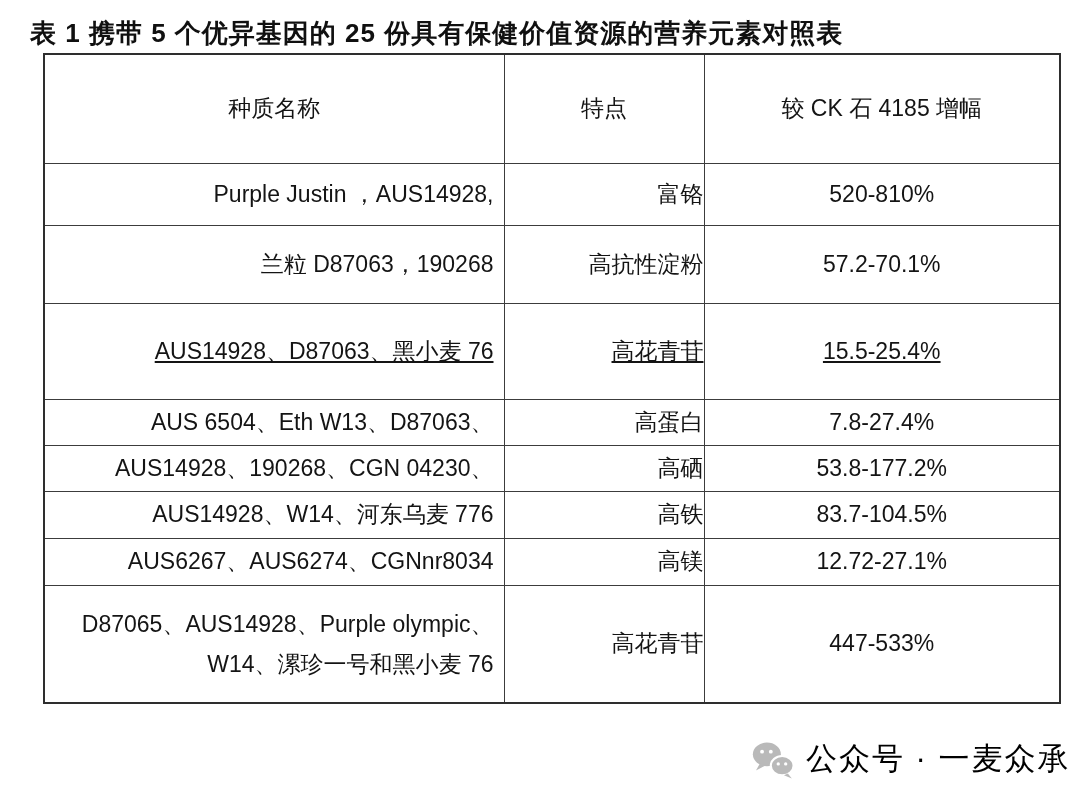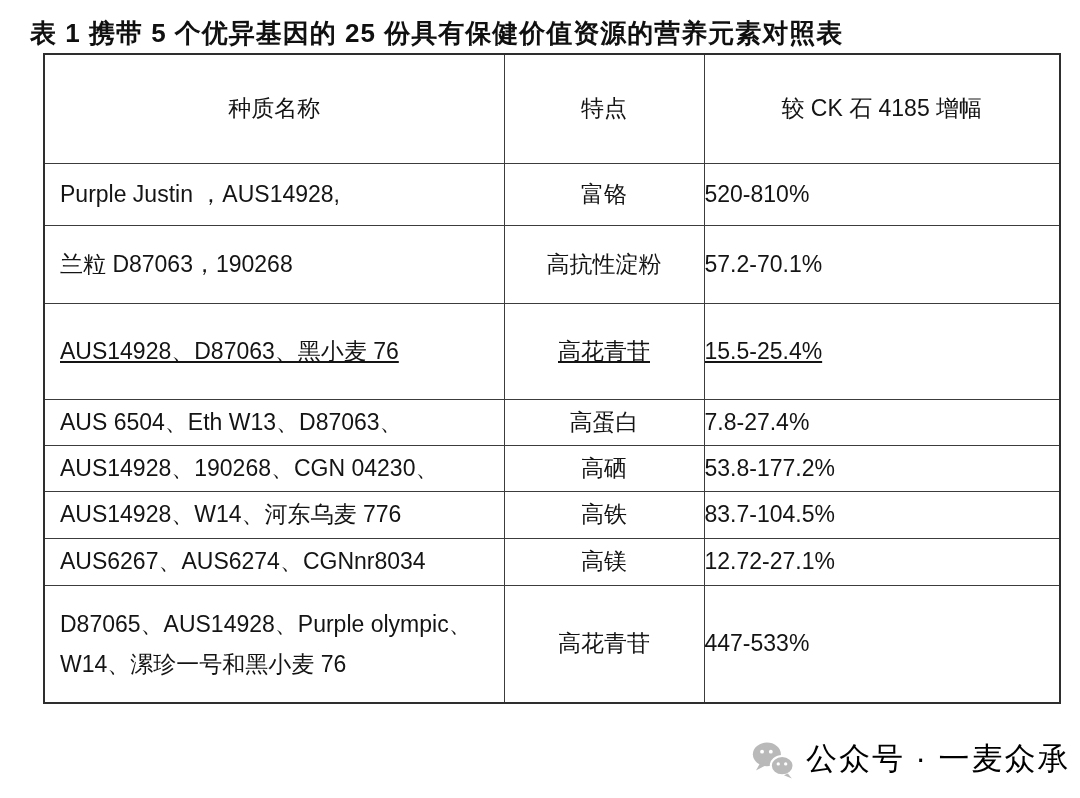--- a/index.html
+++ b/index.html
@@ -38,23 +38,23 @@
     font-weight: 400;
     color: #141414;
     vertical-align: middle;
     overflow: hidden;
   }
   .col-name  { width: 460px; }
   .col-trait { width: 200px; }
   .col-inc   { width: 356px; }
 
   .data-table th { text-align: center; font-weight: 400; }
-  td.cell-name  { text-align: left; padding-left: 15px; padding-right: 10px; line-height: 1.75; }
-  td.cell-trait { text-align: center; }
-  td.cell-inc   { }
+  td.cell-name  { text-align: right; padding-left: 15px; padding-right: 10px; line-height: 1.75; }
+  td.cell-trait { text-align: right; }
+  td.cell-inc   { text-align: center; }
 
   tr.h-head { height: 109px; }
   tr.h-r1 { height: 62px; }
   tr.h-r2 { height: 78px; }
   tr.h-r3 { height: 96px; text-decoration: underline; }
   tr.h-r4 { height: 46px; }
   tr.h-r5 { height: 46px; }
   tr.h-r6 { height: 47px; }
   tr.h-r7 { height: 46px; }
   tr.h-r8 { height: 47px; }

